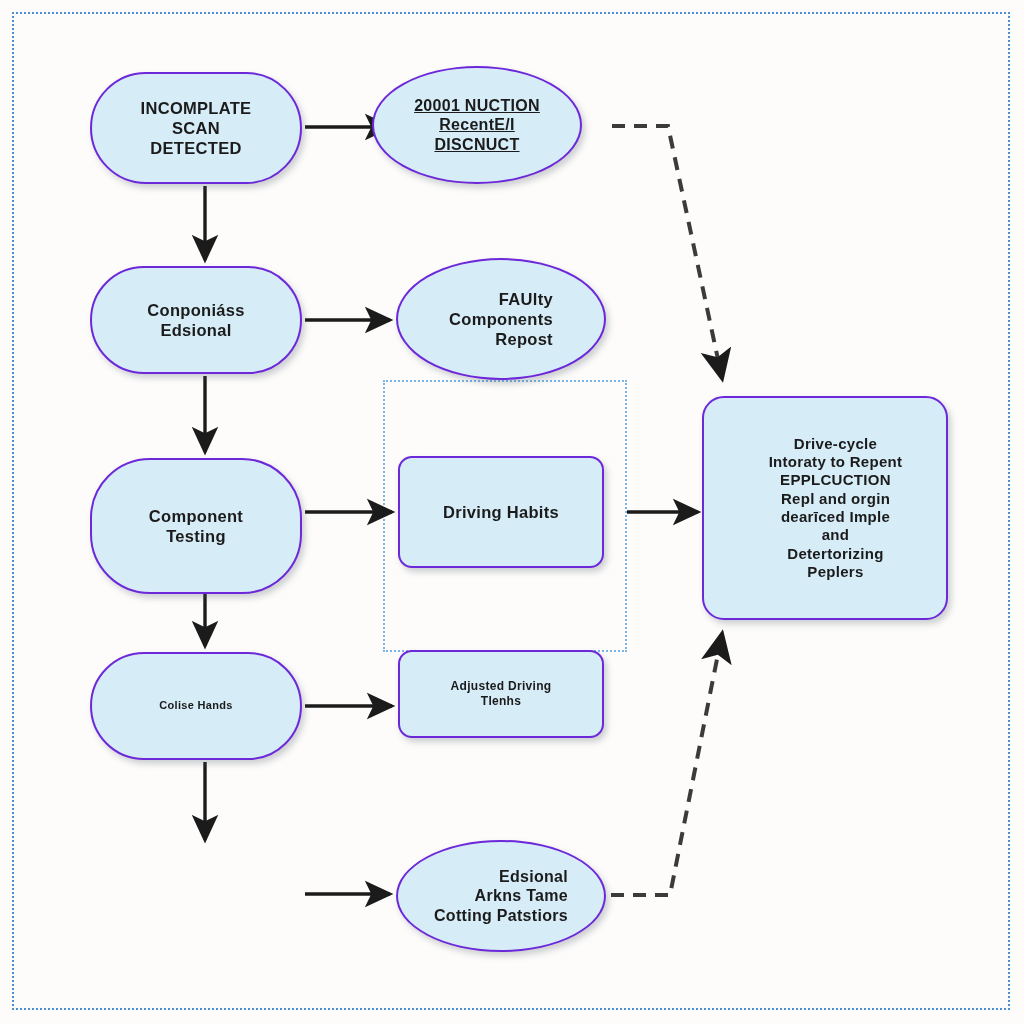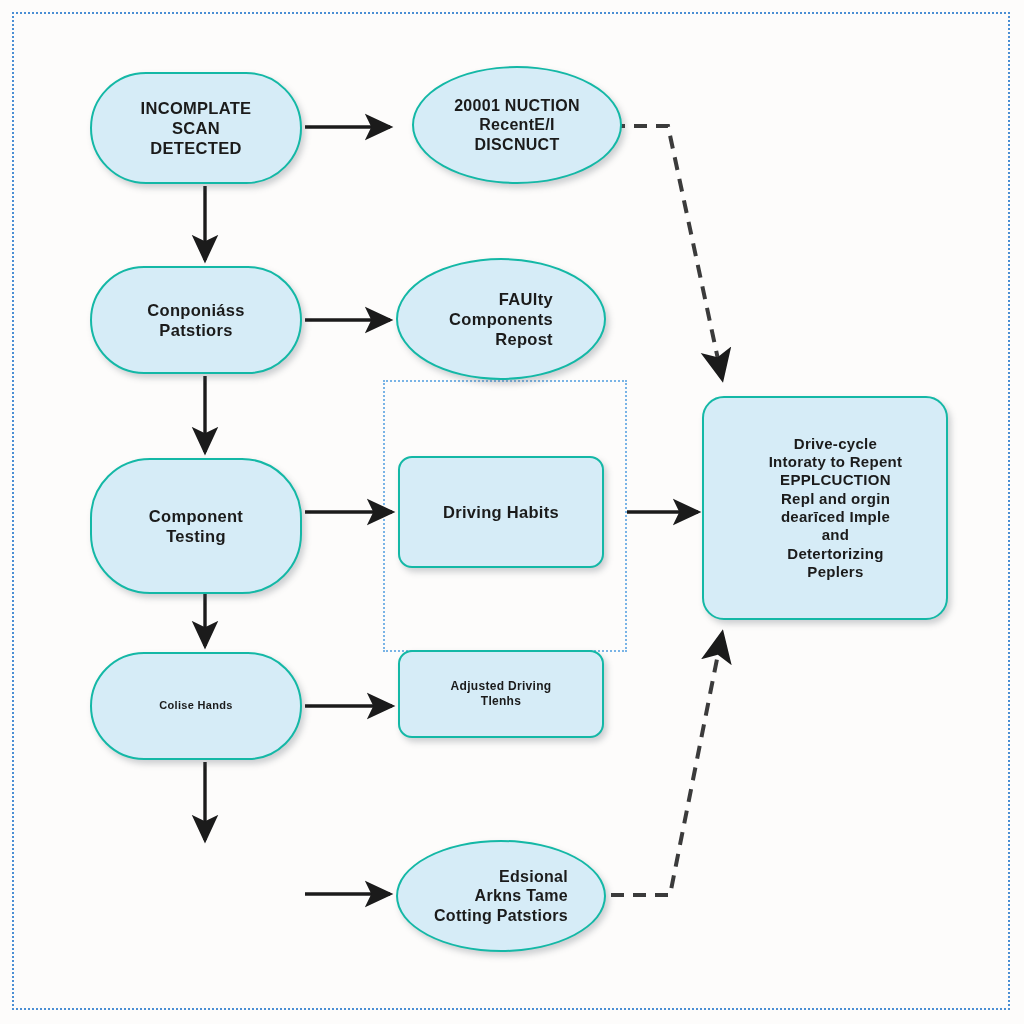--- a/index.html
+++ b/index.html
@@ -46,21 +46,21 @@
     top: 0;
     width: 1024px;
     height: 1024px;
     pointer-events: none;
   }
   
   .node {
     position: absolute;
     box-sizing: border-box;
     background: #d6ecf7;
-    border: 2px solid #14b8a6;
+    border: 2px solid #6d28d9;
     color: #1b1b1b;
     display: flex;
     align-items: center;
     justify-content: center;
     text-align: center;
     font-weight: bold;
     letter-spacing: 0.3px;
     line-height: 1.22;
     box-shadow: 3px 4px 6px rgba(80,90,100,0.28);
   }
@@ -76,21 +76,21 @@
     border-radius: 50% / 50%;
   }
   .node.rounded {
     border-radius: 14px;
   }
   .node.bigbox {
     border-radius: 22px;
   }
   
   .n-incomplete   { left: 90px;  top: 72px;  width: 212px; height: 112px; font-size: 16.5px; }
-  .n-nuction      { left: 412px; top: 66px;  width: 210px; height: 118px; font-size: 16px; }
+  .n-nuction      { left: 372px; top: 66px;  width: 210px; height: 118px; font-size: 16px; text-decoration: underline; }
   .n-conponiass   { left: 90px;  top: 266px; width: 212px; height: 108px; font-size: 16.5px; }
   .n-faulty       { left: 396px; top: 258px; width: 210px; height: 122px; font-size: 16.5px; }
   .n-component    { left: 90px;  top: 458px; width: 212px; height: 136px; font-size: 16.5px; }
   .n-driving      { left: 398px; top: 456px; width: 206px; height: 112px; font-size: 16.5px; }
   .n-colise       { left: 90px;  top: 652px; width: 212px; height: 108px; font-size: 11px; }
   .n-adjusted     { left: 398px; top: 650px; width: 206px; height: 88px; font-size: 12px; }
   .n-complete     { left: 92px;  top: 846px; width: 210px; height: 98px;  font-size: 16.5px; }
   .n-edsional     { left: 396px; top: 840px; width: 210px; height: 112px; font-size: 16px; }
   .n-drivecycle   { left: 702px; top: 396px; width: 246px; height: 224px; font-size: 15px; padding-left: 21px; }
 
@@ -142,21 +142,21 @@
   </div>
 
   <div class="node ellipse n-nuction">
     <span class="label">20001 NUCTION
 RecentE/I
 DISCNUCT</span>
   </div>
 
   <div class="node stadium n-conponiass">
     <span class="label">Conponiáss
-Patstiors</span>
+Edsional</span>
   </div>
 
   <div class="node ellipse n-faulty">
     <span class="label">FAUlty
 Components
 Repost</span>
   </div>
 
   <div class="node stadium n-component">
     <span class="label">Component

